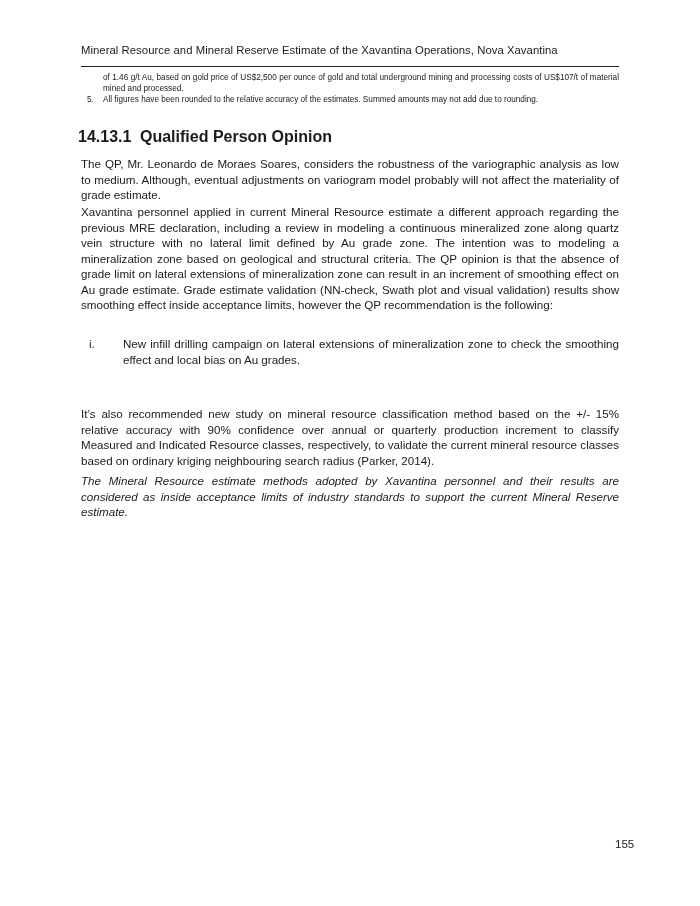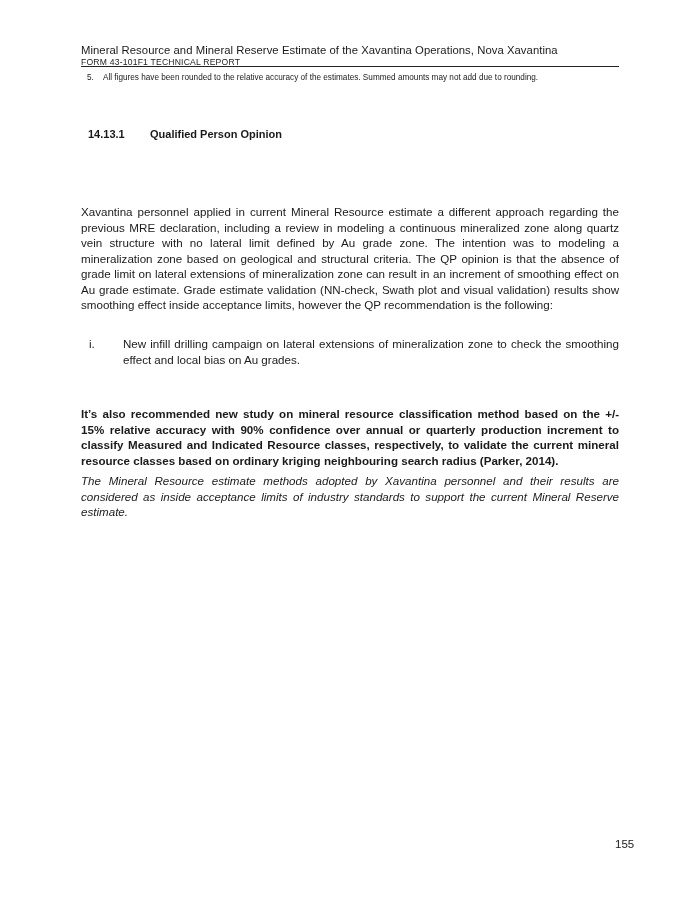--- a/index.html
+++ b/index.html
@@ -8,56 +8,57 @@
   .page { position: absolute; left: 0; top: 0; width: 700px; height: 906px; }
   .header { position: absolute; left: 81px; top: 43px; width: 538px; }
   .header-title { font-size: 11.3px; line-height: 14px; letter-spacing: 0.05px; }
   .header-sub { font-size: 8.6px; line-height: 10px; letter-spacing: 0.2px; }
   .header-rule { position: absolute; left: 81px; top: 66px; width: 538px; height: 1px; background: #222; }
   .notes { position: absolute; left: 81px; top: 72px; width: 538px; font-size: 8.2px; line-height: 11px; }
   .note-cont { padding-left: 22px; text-align: justify; }
   .note-item { display: flex; }
   .note-num { width: 22px; flex: 0 0 22px; padding-left: 6px; box-sizing: border-box; }
   .note-text { flex: 1; }
-  .section-heading { position: absolute; left: 88px; top: 128px; font-size: 11px; font-weight: bold; }
+  .section-heading { position: absolute; left: 78px; top: 128px; font-size: 16px; font-weight: bold; }
   .section-heading .num { display: inline-block; width: 62px; }
   .body-text { position: absolute; left: 81px; width: 538px; font-size: 11.6px; line-height: 15.5px;
                text-align: justify; }
   .p1 { top: 156px; }
   .p2 { top: 204px; }
   .list { position: absolute; left: 81px; top: 336px; width: 538px; font-size: 11.6px; line-height: 15.5px; }
   .list-item { display: flex; margin-bottom: 7px; }
   .list-num { width: 42px; flex: 0 0 42px; padding-left: 8px; box-sizing: border-box; }
   .list-text { flex: 1; text-align: justify; }
-  .p3 { top: 406px; font-weight: bold; }
+  .p3 { top: 406px; }
   .p4 { top: 473px; font-style: italic; }
   .page-number { position: absolute; left: 598px; top: 838px; font-size: 11.5px; margin-left: 17px; }
 </style>
 </head>
 <body>
 
 <div class="page">
 
   <div class="header">
     <div class="header-title">Mineral Resource and Mineral Reserve Estimate of the Xavantina Operations, Nova Xavantina</div>
-    <div class="header-sub">FORM 43-101F1 TECHNICAL REPORT</div>
   </div>
   <div class="header-rule"></div>
 
   <div class="notes">
+    <div class="note-cont">of 1.46 g/t Au, based on gold price of US$2,500 per ounce of gold and total underground mining and processing costs of US$107/t of material mined and processed.</div>
     <div class="note-item">
       <span class="note-num">5.</span>
       <span class="note-text">All figures have been rounded to the relative accuracy of the estimates. Summed amounts may not add due to rounding.</span>
     </div>
   </div>
 
   <div class="section-heading">
     <span class="num">14.13.1</span><span>Qualified Person Opinion</span>
   </div>
 
+  <div class="body-text p1">The QP, Mr. Leonardo de Moraes Soares, considers the robustness of the variographic analysis as low to medium. Although, eventual adjustments on variogram model probably will not affect the materiality of grade estimate.</div>
   <div class="body-text p2">Xavantina personnel applied in current Mineral Resource estimate a different approach regarding the previous MRE declaration, including a review in modeling a continuous mineralized zone along quartz vein structure with no lateral limit defined by Au grade zone. The intention was to modeling a mineralization zone based on geological and structural criteria. The QP opinion is that the absence of grade limit on lateral extensions of mineralization zone can result in an increment of smoothing effect on Au grade estimate. Grade estimate validation (NN-check, Swath plot and visual validation) results show smoothing effect inside acceptance limits, however the QP recommendation is the following:</div>
 
   <div class="list">
     <div class="list-item">
       <span class="list-num">i.</span>
       <span class="list-text">New infill drilling campaign on lateral extensions of mineralization zone to check the smoothing effect and local bias on Au grades.</span>
     </div>
   </div>
 
   <div class="body-text p3">It’s also recommended new study on mineral resource classification method based on the +/- 15% relative accuracy with 90% confidence over annual or quarterly production increment to classify Measured and Indicated Resource classes, respectively, to validate the current mineral resource classes based on ordinary kriging neighbouring search radius (Parker, 2014).</div>

